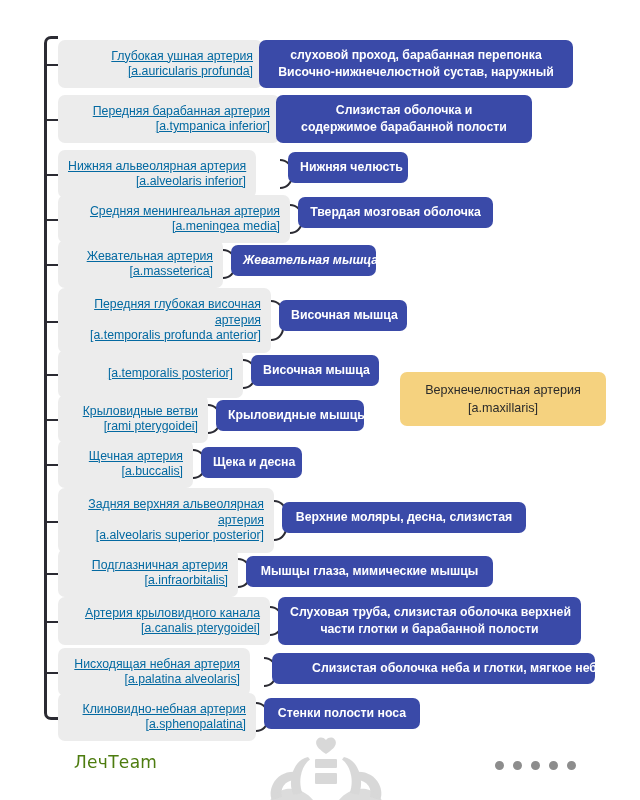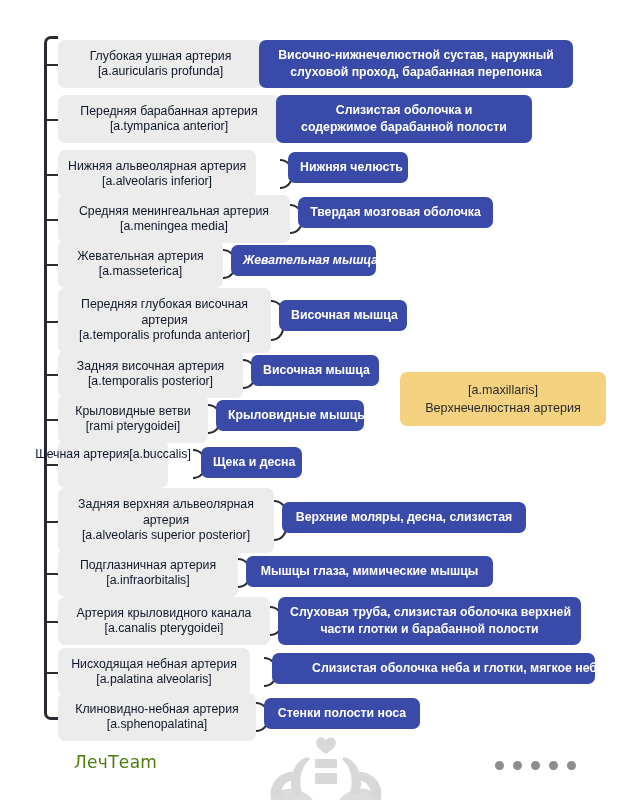--- a/index.html
+++ b/index.html
@@ -44,28 +44,29 @@
     position: absolute;
     left: 47px;
     width: 11px;
     height: 0;
     border-top: 2.5px solid #2b2b33;
   }
 
   .artery-box {
     background: #ececec;
     border-radius: 7px;
-    color: #0f172a;
+    color: #0369a1;
     font-size: 12.3px;
     line-height: 15.5px;
-    text-align: center;
+    text-align: right;
     padding: 7px 10px;
     box-sizing: border-box;
     position: absolute;
     left: 58px;
+    text-decoration: underline;
   }
   .artery-name { display: block; white-space: nowrap; }
   .artery-latin { display: block; white-space: nowrap; }
   .artery-box.wrap .artery-name { white-space: normal; }
 
   
   .connector {
     position: absolute;
     display: flex;
     align-items: center;
@@ -162,26 +163,26 @@
   <div id="rows">
       <div class="artery-box" style="top: 40px; width: 205px; height: 48px; display: flex; flex-direction: column; justify-content: center;">
         <span class="artery-name">Глубокая ушная артерия</span>
         <span class="artery-latin">[a.auricularis profunda]</span>
       </div>
       <div class="connector" style="left: 263px; top: 49.12px; height: 29.76px;">
         <div class="curve" style="height: 100%;"></div>
         <div class="dash"></div>
       </div>
       <div class="target-box" style="left: 259px; top: 40px; width: 314px; height: 48px; display: flex; flex-direction: column; justify-content: center;">
+        <span>слуховой проход, барабанная перепонка</span>
         <span>Височно-нижнечелюстной сустав, наружный</span>
-        <span>слуховой проход, барабанная перепонка</span>
       </div>
       <div class="artery-box" style="top: 95px; width: 222px; height: 48px; display: flex; flex-direction: column; justify-content: center;">
         <span class="artery-name">Передняя барабанная артерия</span>
-        <span class="artery-latin">[a.tympanica anterior]</span>
+        <span class="artery-latin">[a.tympanica inferior]</span>
       </div>
       <div class="connector" style="left: 280px; top: 104.12px; height: 29.76px;">
         <div class="curve" style="height: 100%;"></div>
         <div class="dash"></div>
       </div>
       <div class="target-box" style="left: 276px; top: 95px; width: 256px; height: 48px; display: flex; flex-direction: column; justify-content: center;">
         <span>Слизистая оболочка и</span>
         <span>содержимое барабанной полости</span>
       </div>
       <div class="artery-box" style="top: 150px; width: 198px; height: 48px; display: flex; flex-direction: column; justify-content: center;">
@@ -222,42 +223,41 @@
         <span class="artery-latin">[a.temporalis profunda anterior]</span>
       </div>
       <div class="connector" style="left: 271px; top: 300.35px; height: 40.3px;">
         <div class="curve" style="height: 100%;"></div>
         <div class="dash"></div>
       </div>
       <div class="target-box" style="left: 279px; top: 300px; width: 128px; height: 31px; display: flex; flex-direction: column; justify-content: center;">
         <span>Височная мышца</span>
       </div>
       <div class="artery-box" style="top: 350px; width: 185px; height: 48px; display: flex; flex-direction: column; justify-content: center;">
-        <span class="artery-name">Задняя височная артерия</span>
         <span class="artery-latin">[a.temporalis posterior]</span>
       </div>
       <div class="connector" style="left: 243px; top: 359.12px; height: 29.76px;">
         <div class="curve" style="height: 100%;"></div>
         <div class="dash"></div>
       </div>
       <div class="target-box" style="left: 251px; top: 355px; width: 128px; height: 31px; display: flex; flex-direction: column; justify-content: center;">
         <span>Височная мышца</span>
       </div>
       <div class="artery-box" style="top: 395px; width: 150px; height: 48px; display: flex; flex-direction: column; justify-content: center;">
         <span class="artery-name">Крыловидные ветви</span>
         <span class="artery-latin">[rami pterygoidei]</span>
       </div>
       <div class="connector" style="left: 208px; top: 404.12px; height: 29.76px;">
         <div class="curve" style="height: 100%;"></div>
         <div class="dash"></div>
       </div>
       <div class="target-box" style="left: 216px; top: 400px; width: 148px; height: 31px; display: flex; flex-direction: column; justify-content: center;">
         <span>Крыловидные мышцы</span>
       </div>
-      <div class="artery-box" style="top: 440px; width: 110px; height: 48px; display: flex; flex-direction: row; justify-content: center;">
+      <div class="artery-box" style="top: 440px; width: 135px; height: 48px; display: flex; flex-direction: column; justify-content: center;">
         <span class="artery-name">Щечная артерия</span>
         <span class="artery-latin">[a.buccalis]</span>
       </div>
       <div class="connector" style="left: 193px; top: 449.12px; height: 29.76px;">
         <div class="curve" style="height: 100%;"></div>
         <div class="dash"></div>
       </div>
       <div class="target-box" style="left: 201px; top: 447px; width: 101px; height: 31px; display: flex; flex-direction: column; justify-content: center;">
         <span>Щека и десна</span>
       </div>
@@ -313,22 +313,22 @@
       <div class="connector" style="left: 256px; top: 702.12px; height: 29.76px;">
         <div class="curve" style="height: 100%;"></div>
         <div class="dash"></div>
       </div>
       <div class="target-box" style="left: 264px; top: 698px; width: 156px; height: 31px; display: flex; flex-direction: column; justify-content: center;">
         <span>Стенки полости носа</span>
       </div>
     </div>
 
   <div class="main-box" id="main-box" style="left:400px; top:372px; width:206px;">
+    <span>Верхнечелюстная артерия</span>
     <span>[a.maxillaris]</span>
-    <span>Верхнечелюстная артерия</span>
   </div>
 
   <div class="footer">
     <div class="brand">ЛечТeam</div>
     <div class="logo-mark">
       <svg viewBox="0 0 140 68" width="140" height="68" aria-hidden="true">
         <g fill="#d2d2d2">
           <path d="M70 8 c-4.2-5.2-11.4-1.6-9.6 4.4 1.1 3.6 5.6 6.8 9.6 9.6 4-2.8 8.5-6 9.6-9.6 1.8-6-5.4-9.6-9.6-4.4z"></path>
           <rect x="59" y="27" width="22" height="9" rx="1"></rect>
           <rect x="59" y="41" width="22" height="11" rx="1"></rect>

